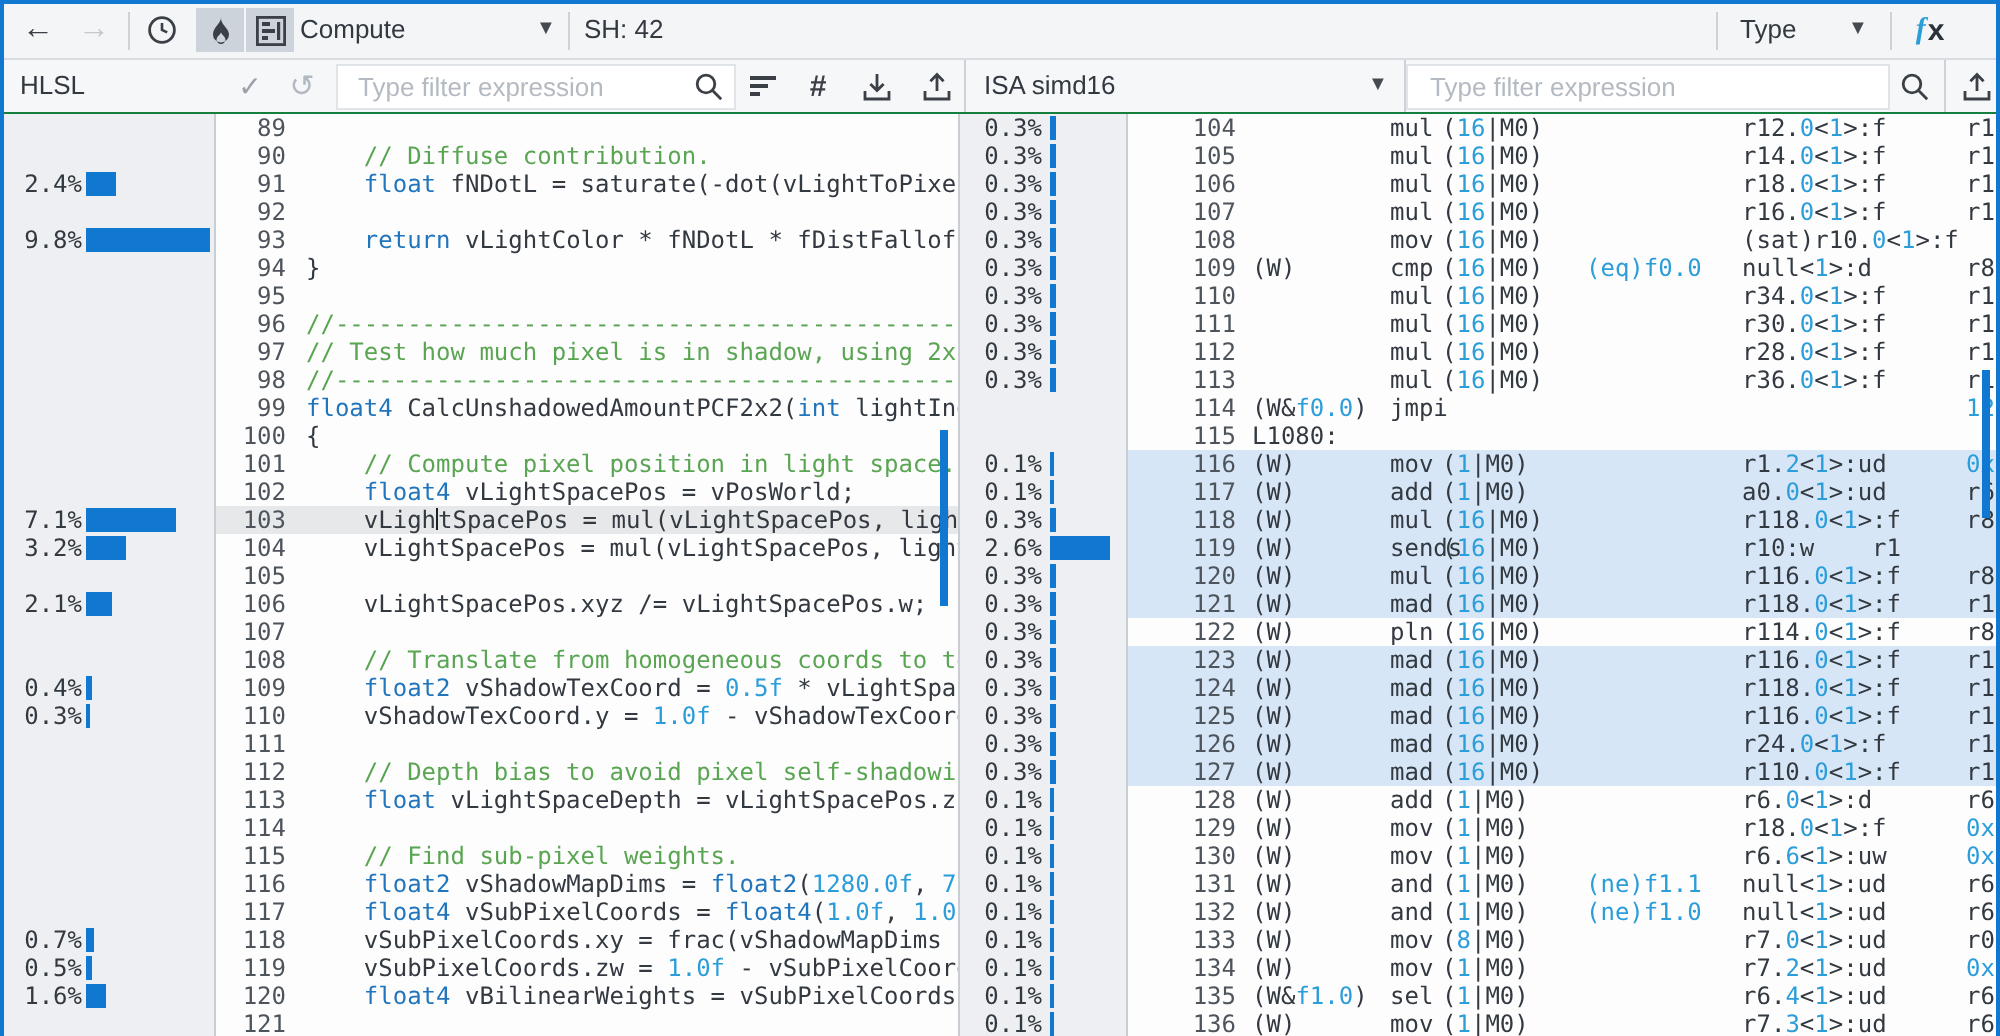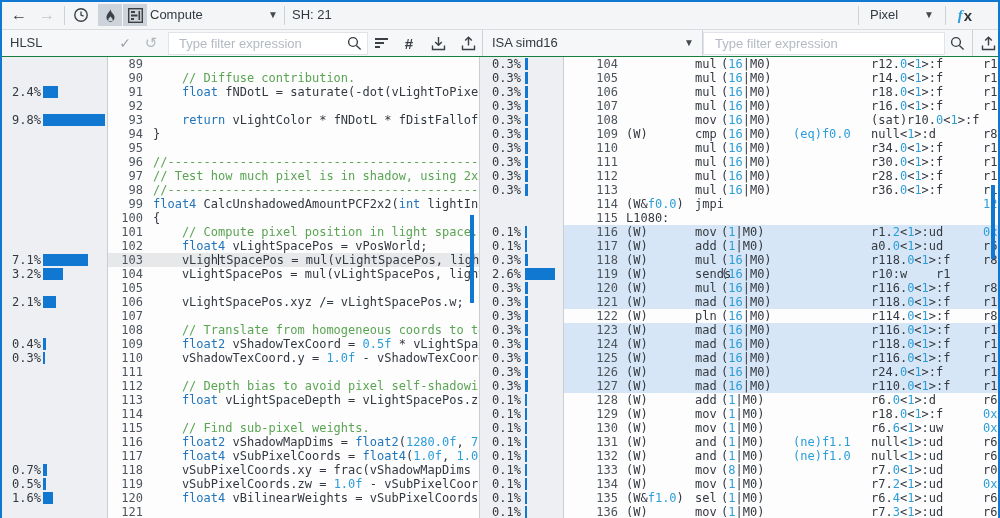--- a/index.html
+++ b/index.html
@@ -73,24 +73,24 @@
         <rect x="3" y="6.5" width="6.5" height="2" fill="#3a4046"></rect>
         <rect x="3" y="10" width="3" height="2" fill="#3a4046"></rect>
         <rect x="10.5" y="3" width="1.6" height="9" fill="#3a4046"></rect>
       </svg>
     </div>
     <div>
       <span class="lbl" style="left:148px;top:0;">Compute</span>
       <span class="lbl ddarrow" style="left:266px;top:0;">▼</span>
     </div>
     <div class="vsep" style="left:282px;top:4px;height:19px;"></div>
-    <span class="lbl" style="left:290px;top:0;">SH: 21</span>
+    <span class="lbl" style="left:290px;top:0;">SH: 42</span>
     <div class="vsep" style="left:856px;top:4px;height:19px;"></div>
     <div>
-      <span class="lbl" style="left:868px;top:0;">Pixel</span>
+      <span class="lbl" style="left:868px;top:0;">Type</span>
       <span class="lbl ddarrow" style="left:922px;top:0;">▼</span>
     </div>
     <div class="vsep" style="left:943px;top:4px;height:19px;"></div>
     <div class="tbtn fx" style="left:948px;width:30px;">
         <i>f</i>
         <span>x</span>
       </div>
   </div>
 
   <div class="tb2">

